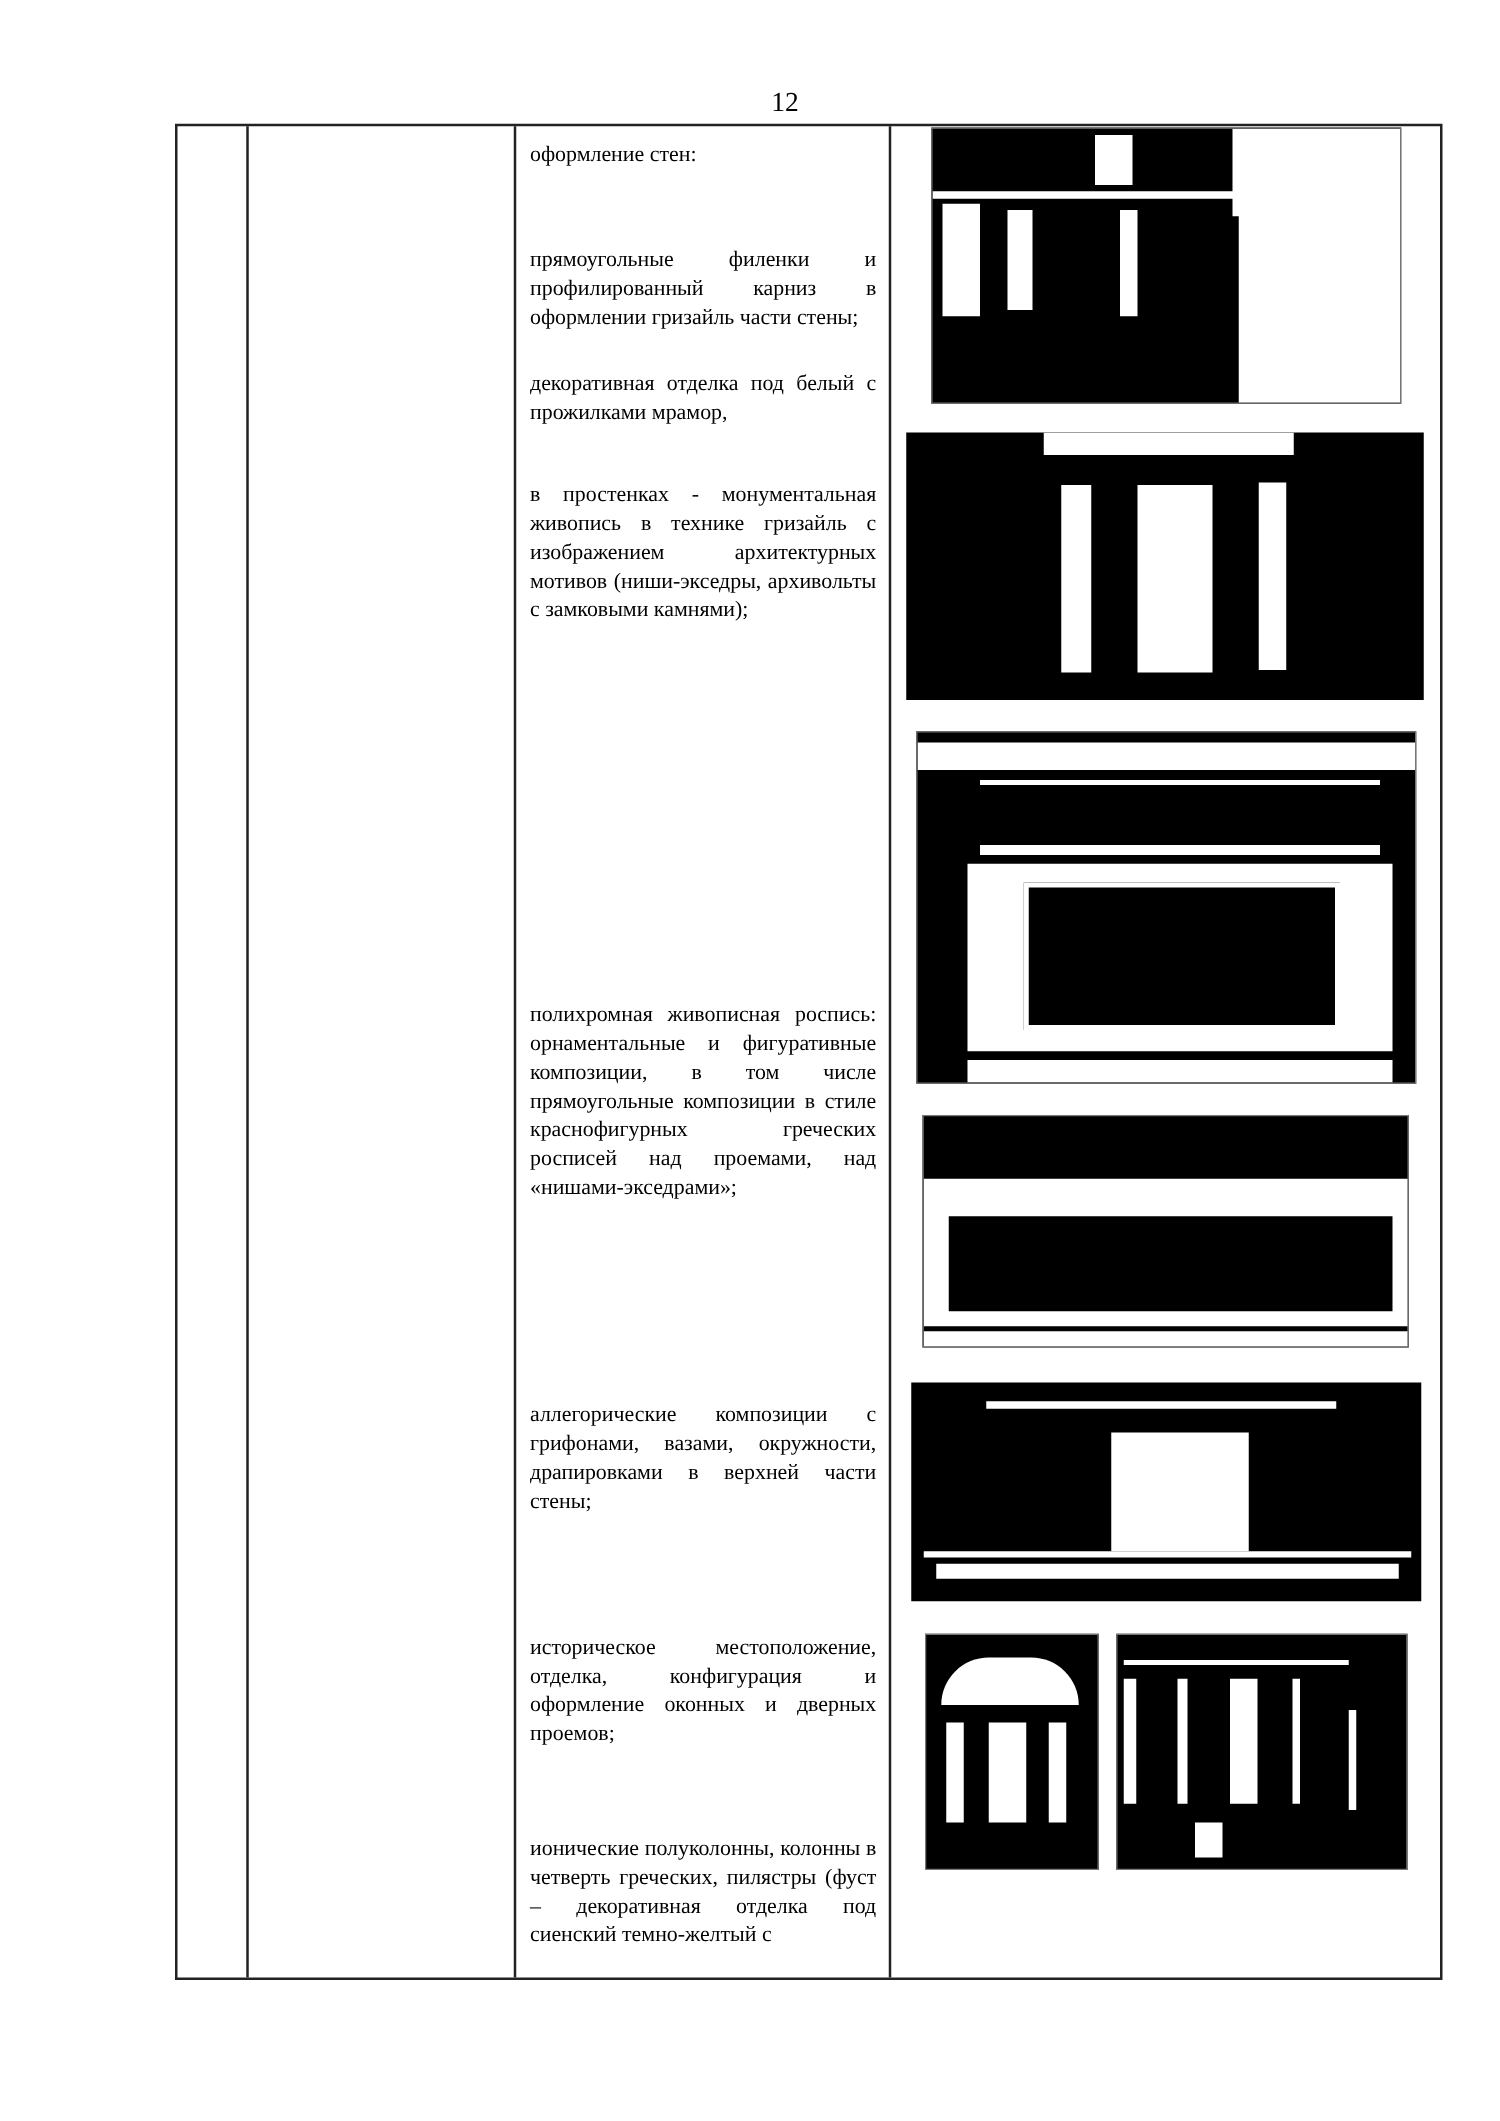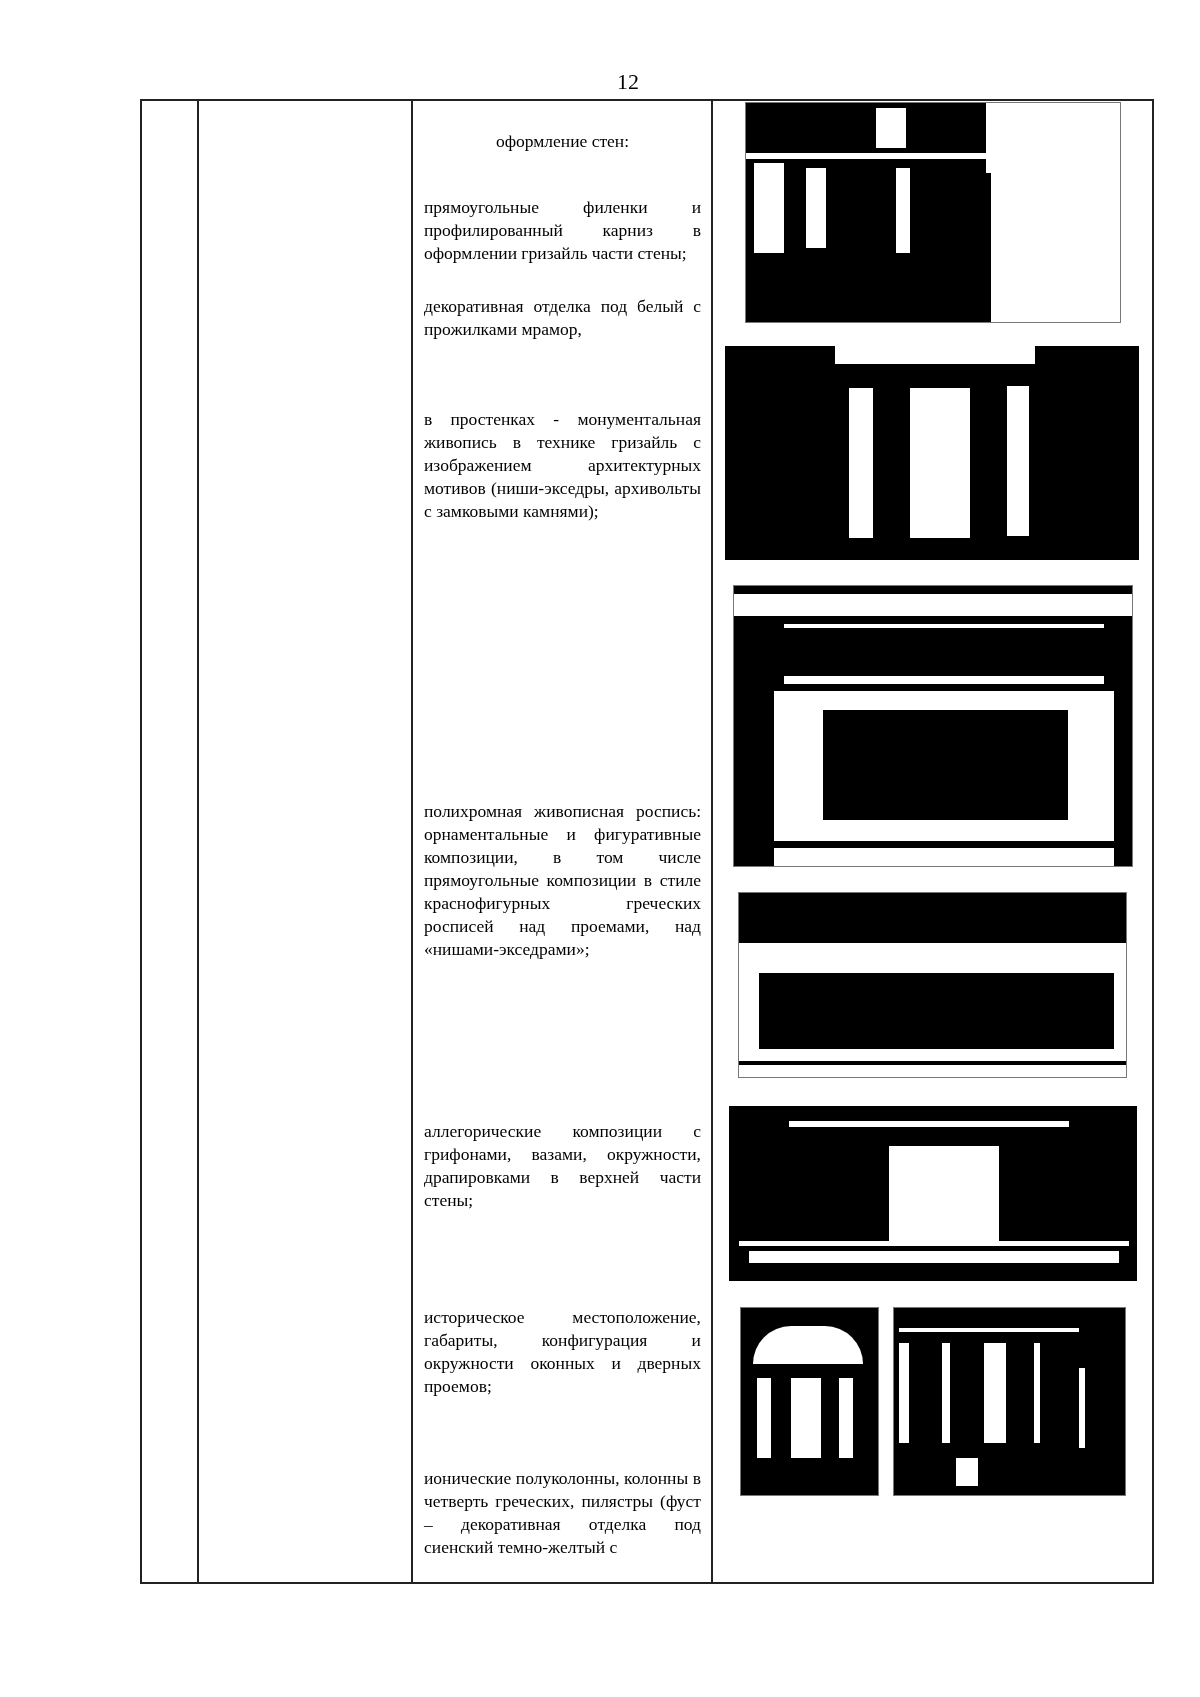--- a/index.html
+++ b/index.html
@@ -22,27 +22,27 @@
 
 <div class="page-num">12</div>
 
 <div class="table">
   <div class="vline" style="left:55px"></div>
   <div class="vline" style="left:269px"></div>
   <div class="vline" style="left:569px"></div>
 </div>
 
 <div class="cell-text">
-  <p class="para" style="top:130px;text-align:center">оформление стен:</p>
+  <p class="para" style="top:112px;text-align:left">оформление стен:</p>
   <p class="para" style="top:196px">прямоугольные филенки и профилированный карниз в оформлении гризайль части стены;</p>
   <p class="para" style="top:295px">декоративная отделка под белый с прожилками мрамор,</p>
-  <p class="para" style="top:408px">в простенках - монументальная живопись в технике гризайль с изображением архитектурных мотивов (ниши-экседры, архивольты с замковыми камнями);</p>
+  <p class="para" style="top:384px">в простенках - монументальная живопись в технике гризайль с изображением архитектурных мотивов (ниши-экседры, архивольты с замковыми камнями);</p>
   <p class="para" style="top:800px">полихромная живописная роспись: орнаментальные и фигуративные композиции, в том числе прямоугольные композиции в стиле краснофигурных греческих росписей над проемами, над «нишами-экседрами»;</p>
   <p class="para" style="top:1120px">аллегорические композиции с грифонами, вазами, окружности, драпировками в верхней части стены;</p>
-  <p class="para" style="top:1306px">историческое местоположение, габариты, конфигурация и окружности оконных и дверных проемов;</p>
+  <p class="para" style="top:1306px">историческое местоположение, отделка, конфигурация и оформление оконных и дверных проемов;</p>
   <p class="para" style="top:1467px">ионические полуколонны, колонны в четверть греческих, пилястры (фуст – декоративная отделка под сиенский темно-желтый с</p>
 </div>
 
 <div class="photo" style="left:745px;top:102px;width:376px;height:221px">
   <div class="w" style="left:0;top:50px;width:260px;height:6px"></div>
   <div class="w" style="left:8px;top:60px;width:30px;height:90px"></div>
   <div class="w" style="left:60px;top:65px;width:20px;height:80px"></div>
   <div class="w" style="left:150px;top:65px;width:14px;height:85px"></div>
   <div class="w" style="left:240px;top:0;width:136px;height:70px"></div>
   <div class="w" style="left:245px;top:60px;width:131px;height:160px"></div>

